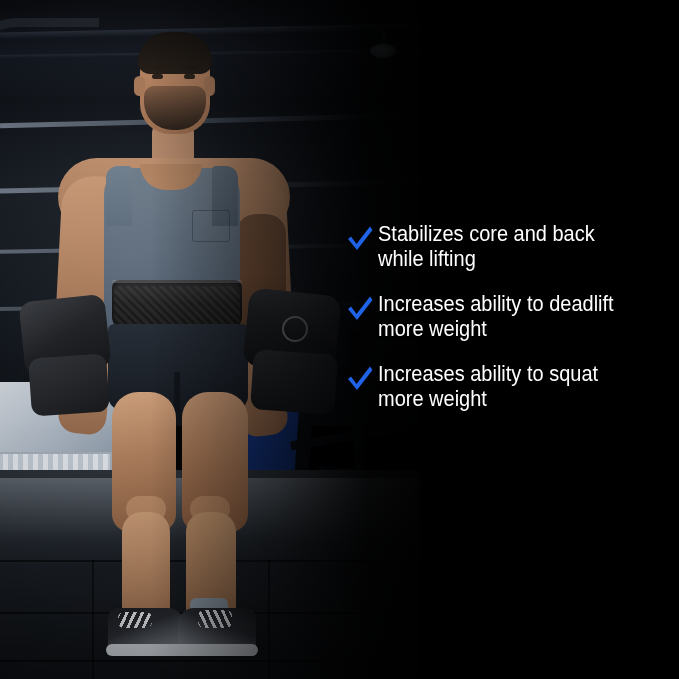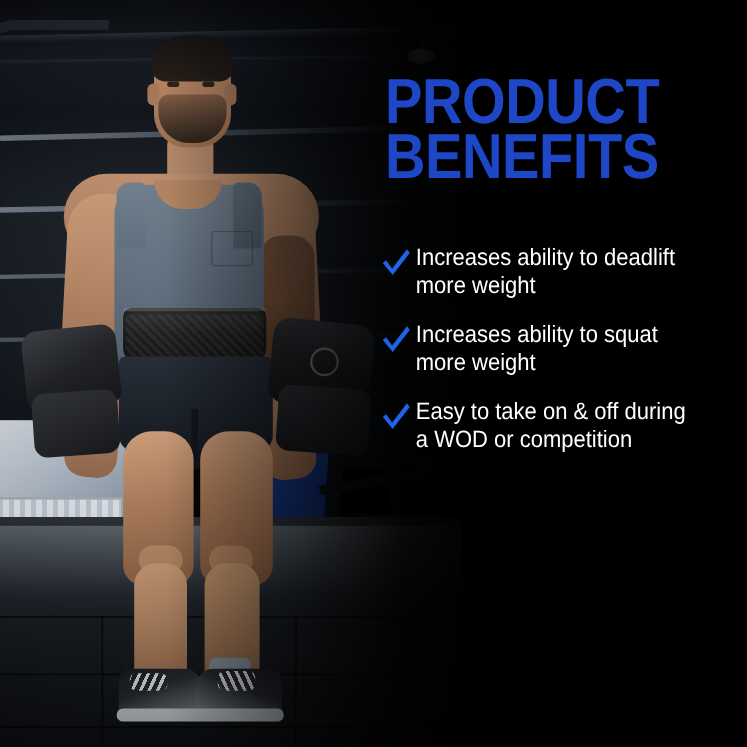--- a/index.html
+++ b/index.html
@@ -278,27 +278,32 @@
     </div>
 
     <div class="grade"></div>
     <div class="fade"></div>
   </div>
 
   <div class="vign"></div>
 
   <div class="content">
 
-    <div class="headline">
-      <span class="hl" style="color:#1e47c8">PRODUCT</span>
-      <span class="hl" style="color:#1e47c8">BENEFITS</span>
-    </div>
 
     <div class="benefits">
 
+      <div class="benefit">
+        <span class="check">
+          <svg viewBox="0 0 28 30">
+              <path d="M2 15 L5 12.5 L10.5 20 L24 2.5 L26.5 6 L11 26 Z" fill="#1f63e8"></path>
+            </svg>
+        </span>
+        <span class="btext">Stabilizes core and back
+while lifting</span>
+      </div>
 
       <div class="benefit">
         <span class="check">
           <svg viewBox="0 0 28 30">
               <path d="M2 15 L5 12.5 L10.5 20 L24 2.5 L26.5 6 L11 26 Z" fill="#1f63e8"></path>
             </svg>
         </span>
         <span class="btext">Increases ability to deadlift
 more weight</span>
       </div>
@@ -307,26 +312,17 @@
       <div class="benefit">
         <span class="check">
           <svg viewBox="0 0 28 30">
               <path d="M2 15 L5 12.5 L10.5 20 L24 2.5 L26.5 6 L11 26 Z" fill="#1f63e8"></path>
             </svg>
         </span>
         <span class="btext">Increases ability to squat
 more weight</span>
       </div>
 
-      <div class="benefit">
-        <span class="check">
-          <svg viewBox="0 0 28 30">
-              <path d="M2 15 L5 12.5 L10.5 20 L24 2.5 L26.5 6 L11 26 Z" fill="#1f63e8"></path>
-            </svg>
-        </span>
-        <span class="btext">Easy to take on &amp; off during
-a WOD or competition</span>
-      </div>
 
     </div>
   </div>
 
 </div>
 
 </body></html>

